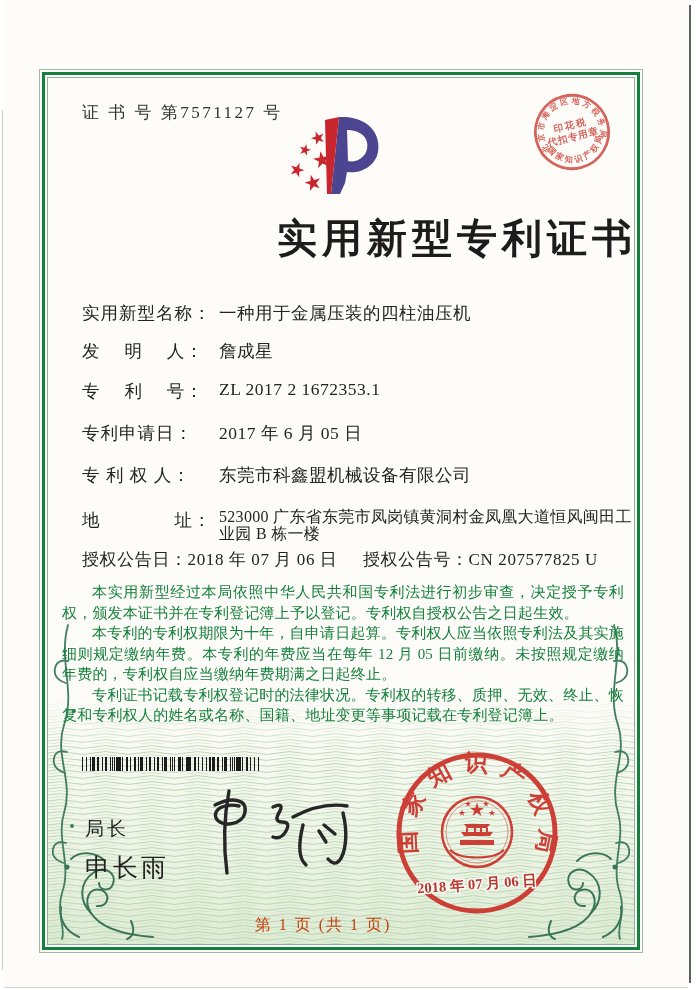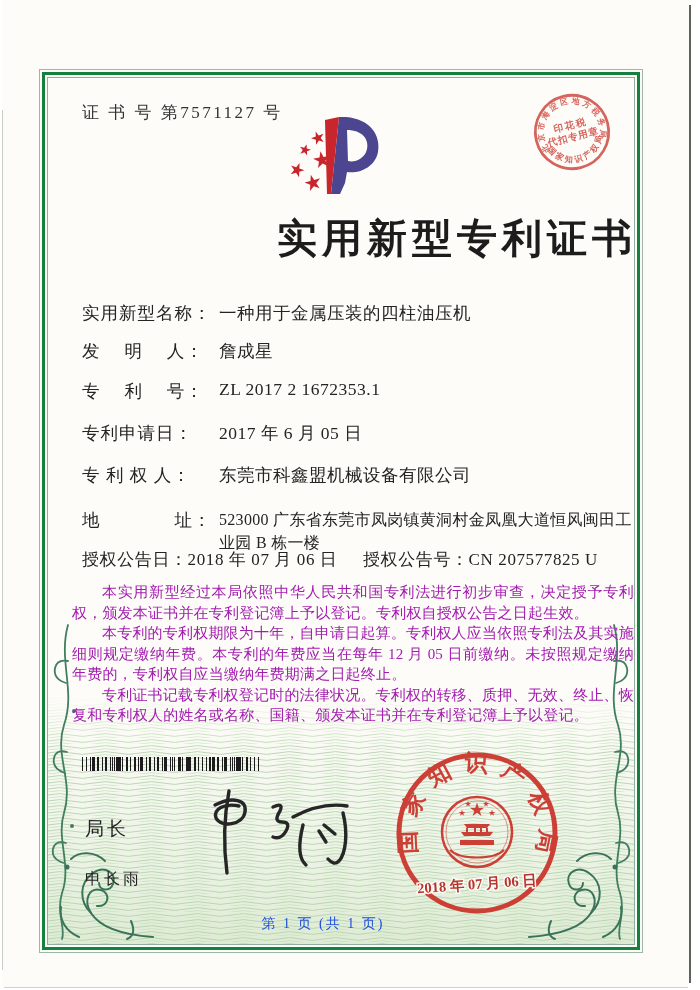--- a/index.html
+++ b/index.html
@@ -28,52 +28,52 @@
   .logo{position:absolute;left:243px;top:33px;width:122px;height:100px;}
 
   .title{
     position:absolute;left:0;top:136px;width:100%;text-align:right;
     font-size:40px;font-weight:700;letter-spacing:5px;color:#1c1c1c;
   }
 
   .row{position:absolute;left:37px;display:flex;font-size:17.5px;letter-spacing:1px;color:#242424;}
   .row .lbl{flex:0 0 137px;width:137px;}
   .row .val{letter-spacing:.5px;}
-  .row .val.addr{width:428px;font-size:16px;line-height:23px;letter-spacing:.3px;}
+  .row .val.addr{width:428px;font-size:16px;line-height:17px;letter-spacing:.3px;}
   .r1{top:226px}.r2{top:264px}.r3{top:304px}.r4{top:346px}.r5{top:388px}.r6{top:433px}
   .grant-row{position:absolute;left:37px;top:473px;font-size:17px;letter-spacing:.6px;}
   .grant-no{position:absolute;left:318px;top:473px;font-size:17px;letter-spacing:.6px;}
 
   .paras{position:absolute;left:17px;top:507px;width:562px;font-size:15px;line-height:20.5px;
-         text-align:justify;color:#a21caf;letter-spacing:.2px;margin-left:10px;}
+         text-align:justify;color:#15803d;letter-spacing:.2px;}
   .paras p{margin:0;text-indent:2em;}
 
   .panel{position:absolute;left:3px;right:3px;bottom:3px;height:248px;pointer-events:none;}
   .ornament{position:absolute;pointer-events:none;}
   .vine-left{left:3px;bottom:6px;width:36px;height:320px;}
   .vine-right{right:3px;bottom:6px;width:36px;height:320px;transform:scaleX(-1);}
   .curl-left{left:4px;bottom:4px;width:110px;height:100px;transform:scaleX(-1);}
   .curl-right{right:4px;bottom:4px;width:110px;height:100px;}
 
   .barcode{
     position:absolute;left:37px;top:682px;width:177px;height:14px;
     background:
       repeating-linear-gradient(90deg,#1c1c1c 0 1.5px,transparent 1.5px 4px),
       repeating-linear-gradient(90deg,#1c1c1c 0 1px,transparent 1px 7.5px),
       repeating-linear-gradient(90deg,transparent 0 10px,#1c1c1c 10px 12.5px,transparent 12.5px 24px);
   }
 
   .director-title{position:absolute;left:40px;top:741px;font-size:19px;letter-spacing:3px;color:#222;}
-  .director-name{position:absolute;left:40px;top:776px;font-size:16px;letter-spacing:3px;color:#222;margin-top:18px;}
+  .director-name{position:absolute;left:40px;top:776px;font-size:25px;letter-spacing:3px;color:#222;}
   .signature{position:absolute;left:148px;top:700px;width:175px;height:115px;}
 
   .seal{position:absolute;left:347px;top:673px;width:170px;height:170px;opacity:.92;}
 
   .footer{position:absolute;left:0;top:840px;width:100%;text-align:center;
-          font-size:14px;letter-spacing:2px;color:#1d4ed8;transform:translateX(-18px);}
+          font-size:16px;letter-spacing:2px;color:#c2410c;transform:translateX(-18px);}
 </style>
 </head>
 <body>
 
 <div class="paper"></div>
 <div class="edge-left"></div>
 <div class="edge-right"></div>
 <div class="edge-bottom"></div>
 
 <div class="frame">
@@ -199,21 +199,21 @@
   <div class="grant-row">
     <span>授权公告日：</span><span>2018 年 07 月 06 日</span>
   </div>
   <div class="grant-no">
     <span>授权公告号：</span><span>CN 207577825 U</span>
   </div>
 
   <div class="paras">
     <p>本实用新型经过本局依照中华人民共和国专利法进行初步审查，决定授予专利权，颁发本证书并在专利登记簿上予以登记。专利权自授权公告之日起生效。</p>
     <p>本专利的专利权期限为十年，自申请日起算。专利权人应当依照专利法及其实施细则规定缴纳年费。本专利的年费应当在每年 12 月 05 日前缴纳。未按照规定缴纳年费的，专利权自应当缴纳年费期满之日起终止。</p>
-    <p>专利证书记载专利权登记时的法律状况。专利权的转移、质押、无效、终止、恢复和专利权人的姓名或名称、国籍、颁发本证书并在专利登记簿上予以登记。</p>
+    <p>专利证书记载专利权登记时的法律状况。专利权的转移、质押、无效、终止、恢复和专利权人的姓名或名称、国籍、地址变更等事项记载在专利登记簿上。</p>
   </div>
 
   <div class="barcode"></div>
 
   <div class="director-title">局长</div>
   <div class="director-name">申长雨</div>
 
   <svg class="signature" viewBox="0 0 175 115">
     <g fill="none" stroke="#262626" stroke-width="3.4" stroke-linecap="round" stroke-linejoin="round">
       <path d="M36 16 C31 42 30 68 34 98"></path>

